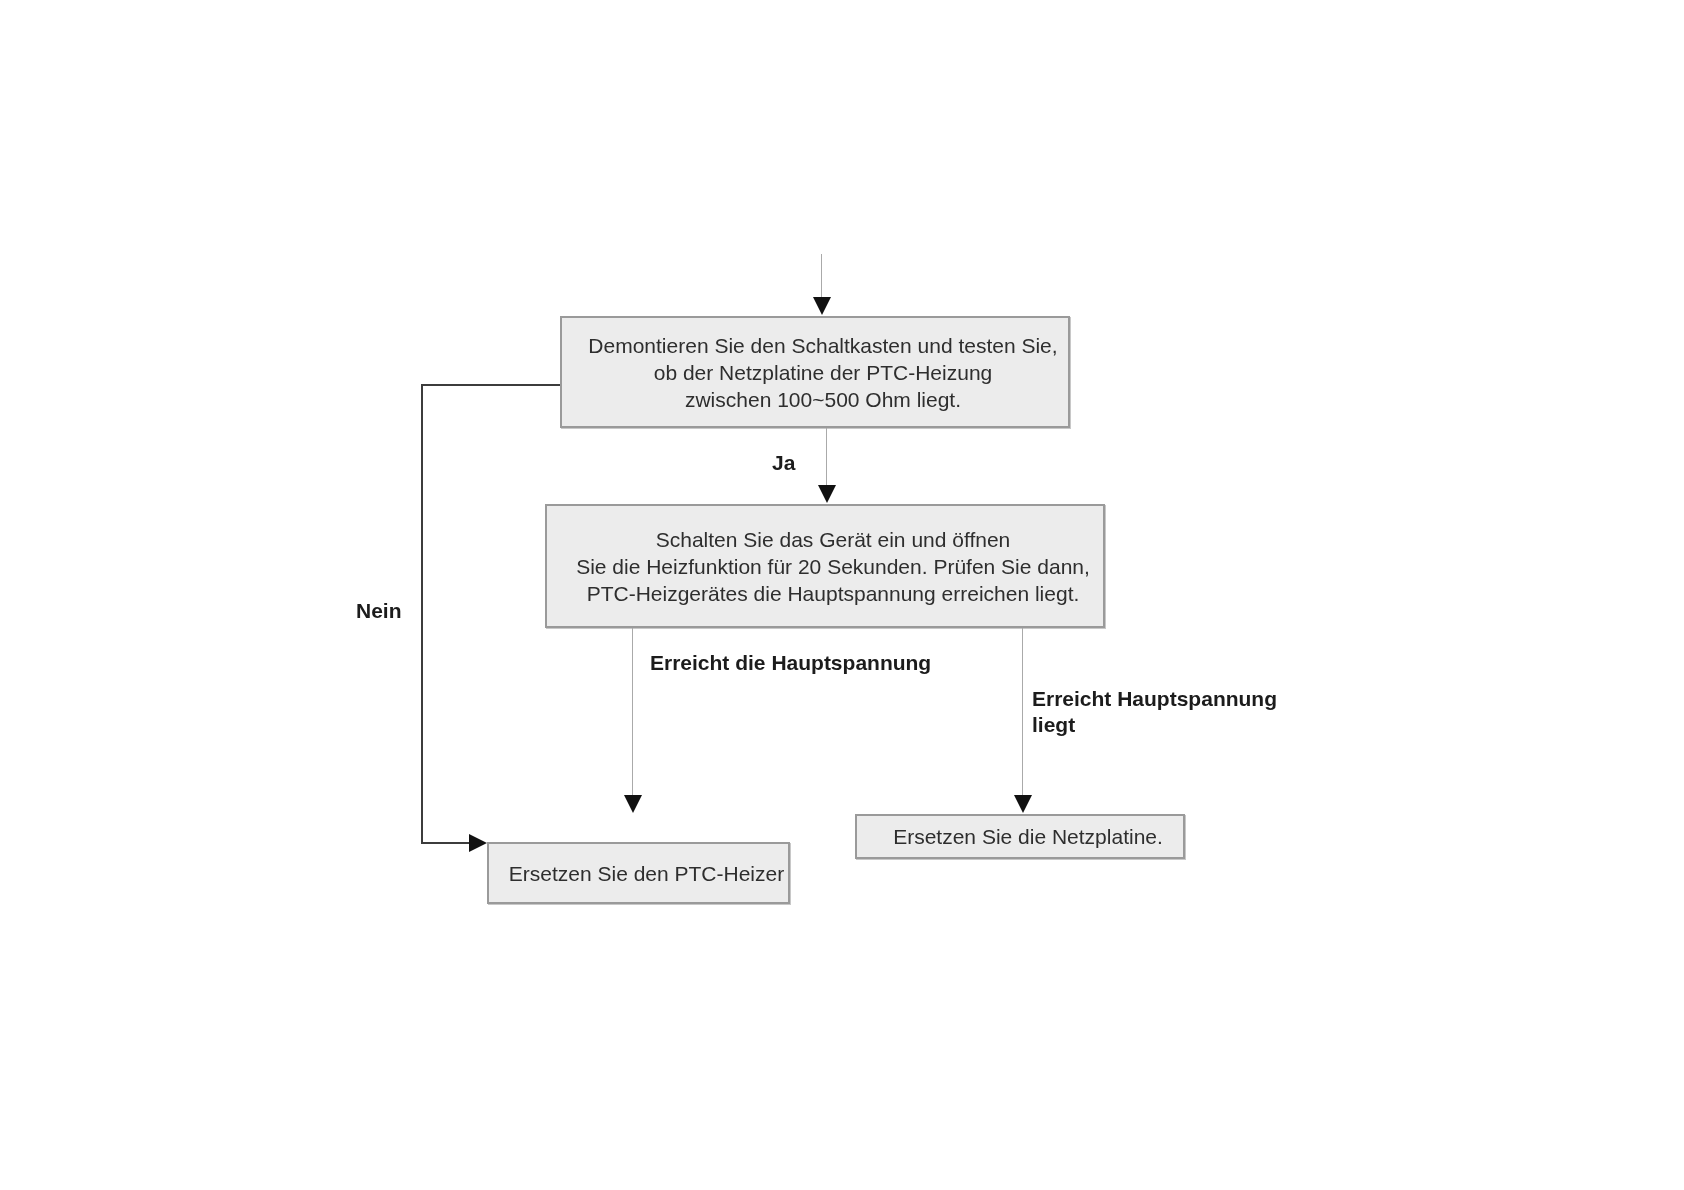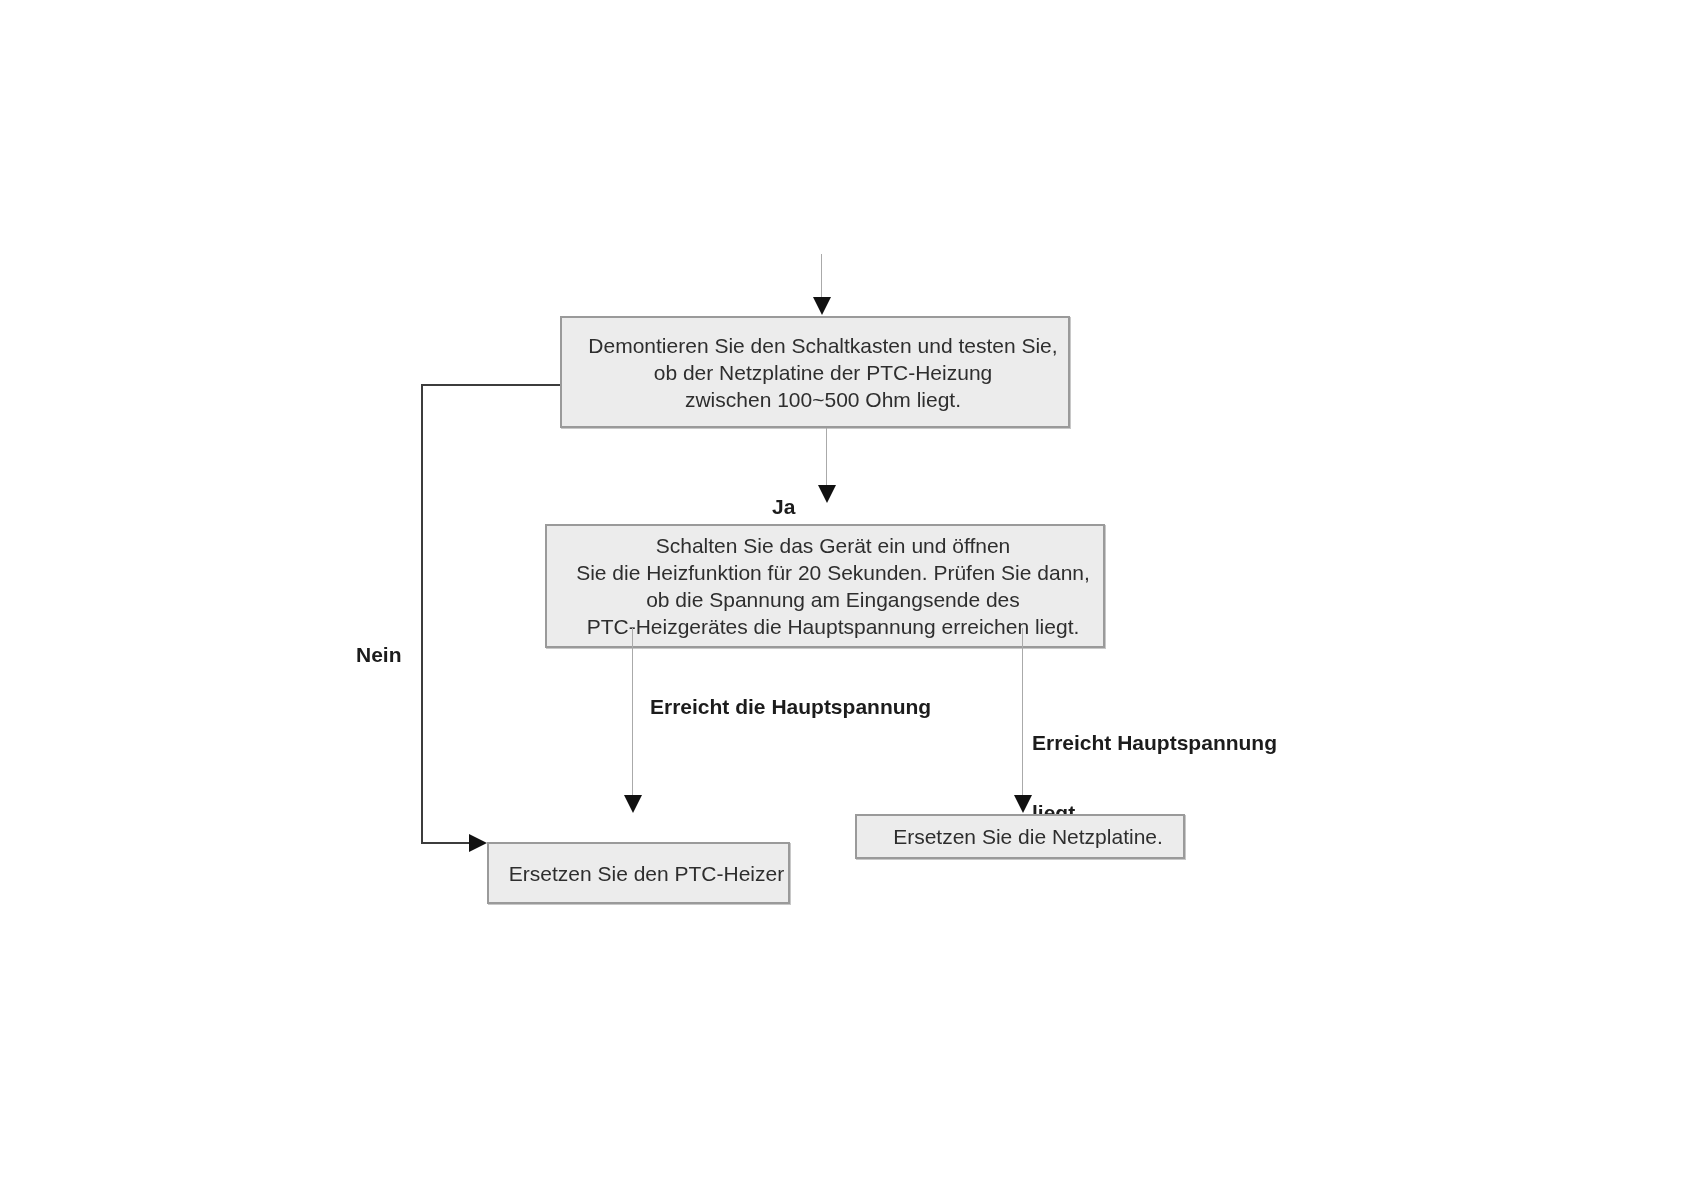--- a/index.html
+++ b/index.html
@@ -33,21 +33,21 @@
     border-top:18px solid var(--arrowhead);
   }
   .arrow-right{
     position:absolute; width:0; height:0;
     border-top:9px solid transparent; border-bottom:9px solid transparent;
     border-left:18px solid var(--arrowhead);
   }
   .edge-label{
     position:absolute; font-weight:bold; font-size:21px; line-height:26px; color:#1c1c1c;
   }
-  .edge-label span{display:block; white-space:nowrap;margin-top:44px;}
+  .edge-label span{display:block; white-space:nowrap;}
 </style>
 </head>
 <body>
 
 <div class="stage">
 
 
   <div class="vline" style="left:821px; top:254px; width:1px; height:44px;"></div>
   <div class="arrow-down" style="left:813px; top:297px;"></div>
 
@@ -57,24 +57,23 @@
     <span>zwischen 100~500 Ohm liegt.</span>
   </div>
 
   <div class="edge-label" style="left:772px; top:450px;">
     <span>Ja</span>
   </div>
 
   <div class="vline" style="left:826px; top:428px; width:1px; height:58px;"></div>
   <div class="arrow-down" style="left:818px; top:485px;"></div>
 
-  <div class="node process-node" style="left:545px; top:524px; width:560px; height:124px;text-align:right;">
+  <div class="node process-node" style="left:545px; top:504px; width:560px; height:124px;text-align:right;">
     <span>Schalten Sie das Gerät ein und öffnen</span>
     <span>Sie die Heizfunktion für 20 Sekunden. Prüfen Sie dann,</span>
-    <span>ob die Spannung am Eingangsende des</span>
     <span>PTC-Heizgerätes die Hauptspannung erreichen liegt.</span>
   </div>
 
   <div class="vline" style="left:632px; top:628px; width:1px; height:168px;"></div>
   <div class="arrow-down" style="left:624px; top:795px;"></div>
   <div class="edge-label" style="left:650px; top:650px;">
     <span>Erreicht die Hauptspannung</span>
   </div>
 
   <div class="vline" style="left:1022px; top:628px; width:1px; height:168px;"></div>

